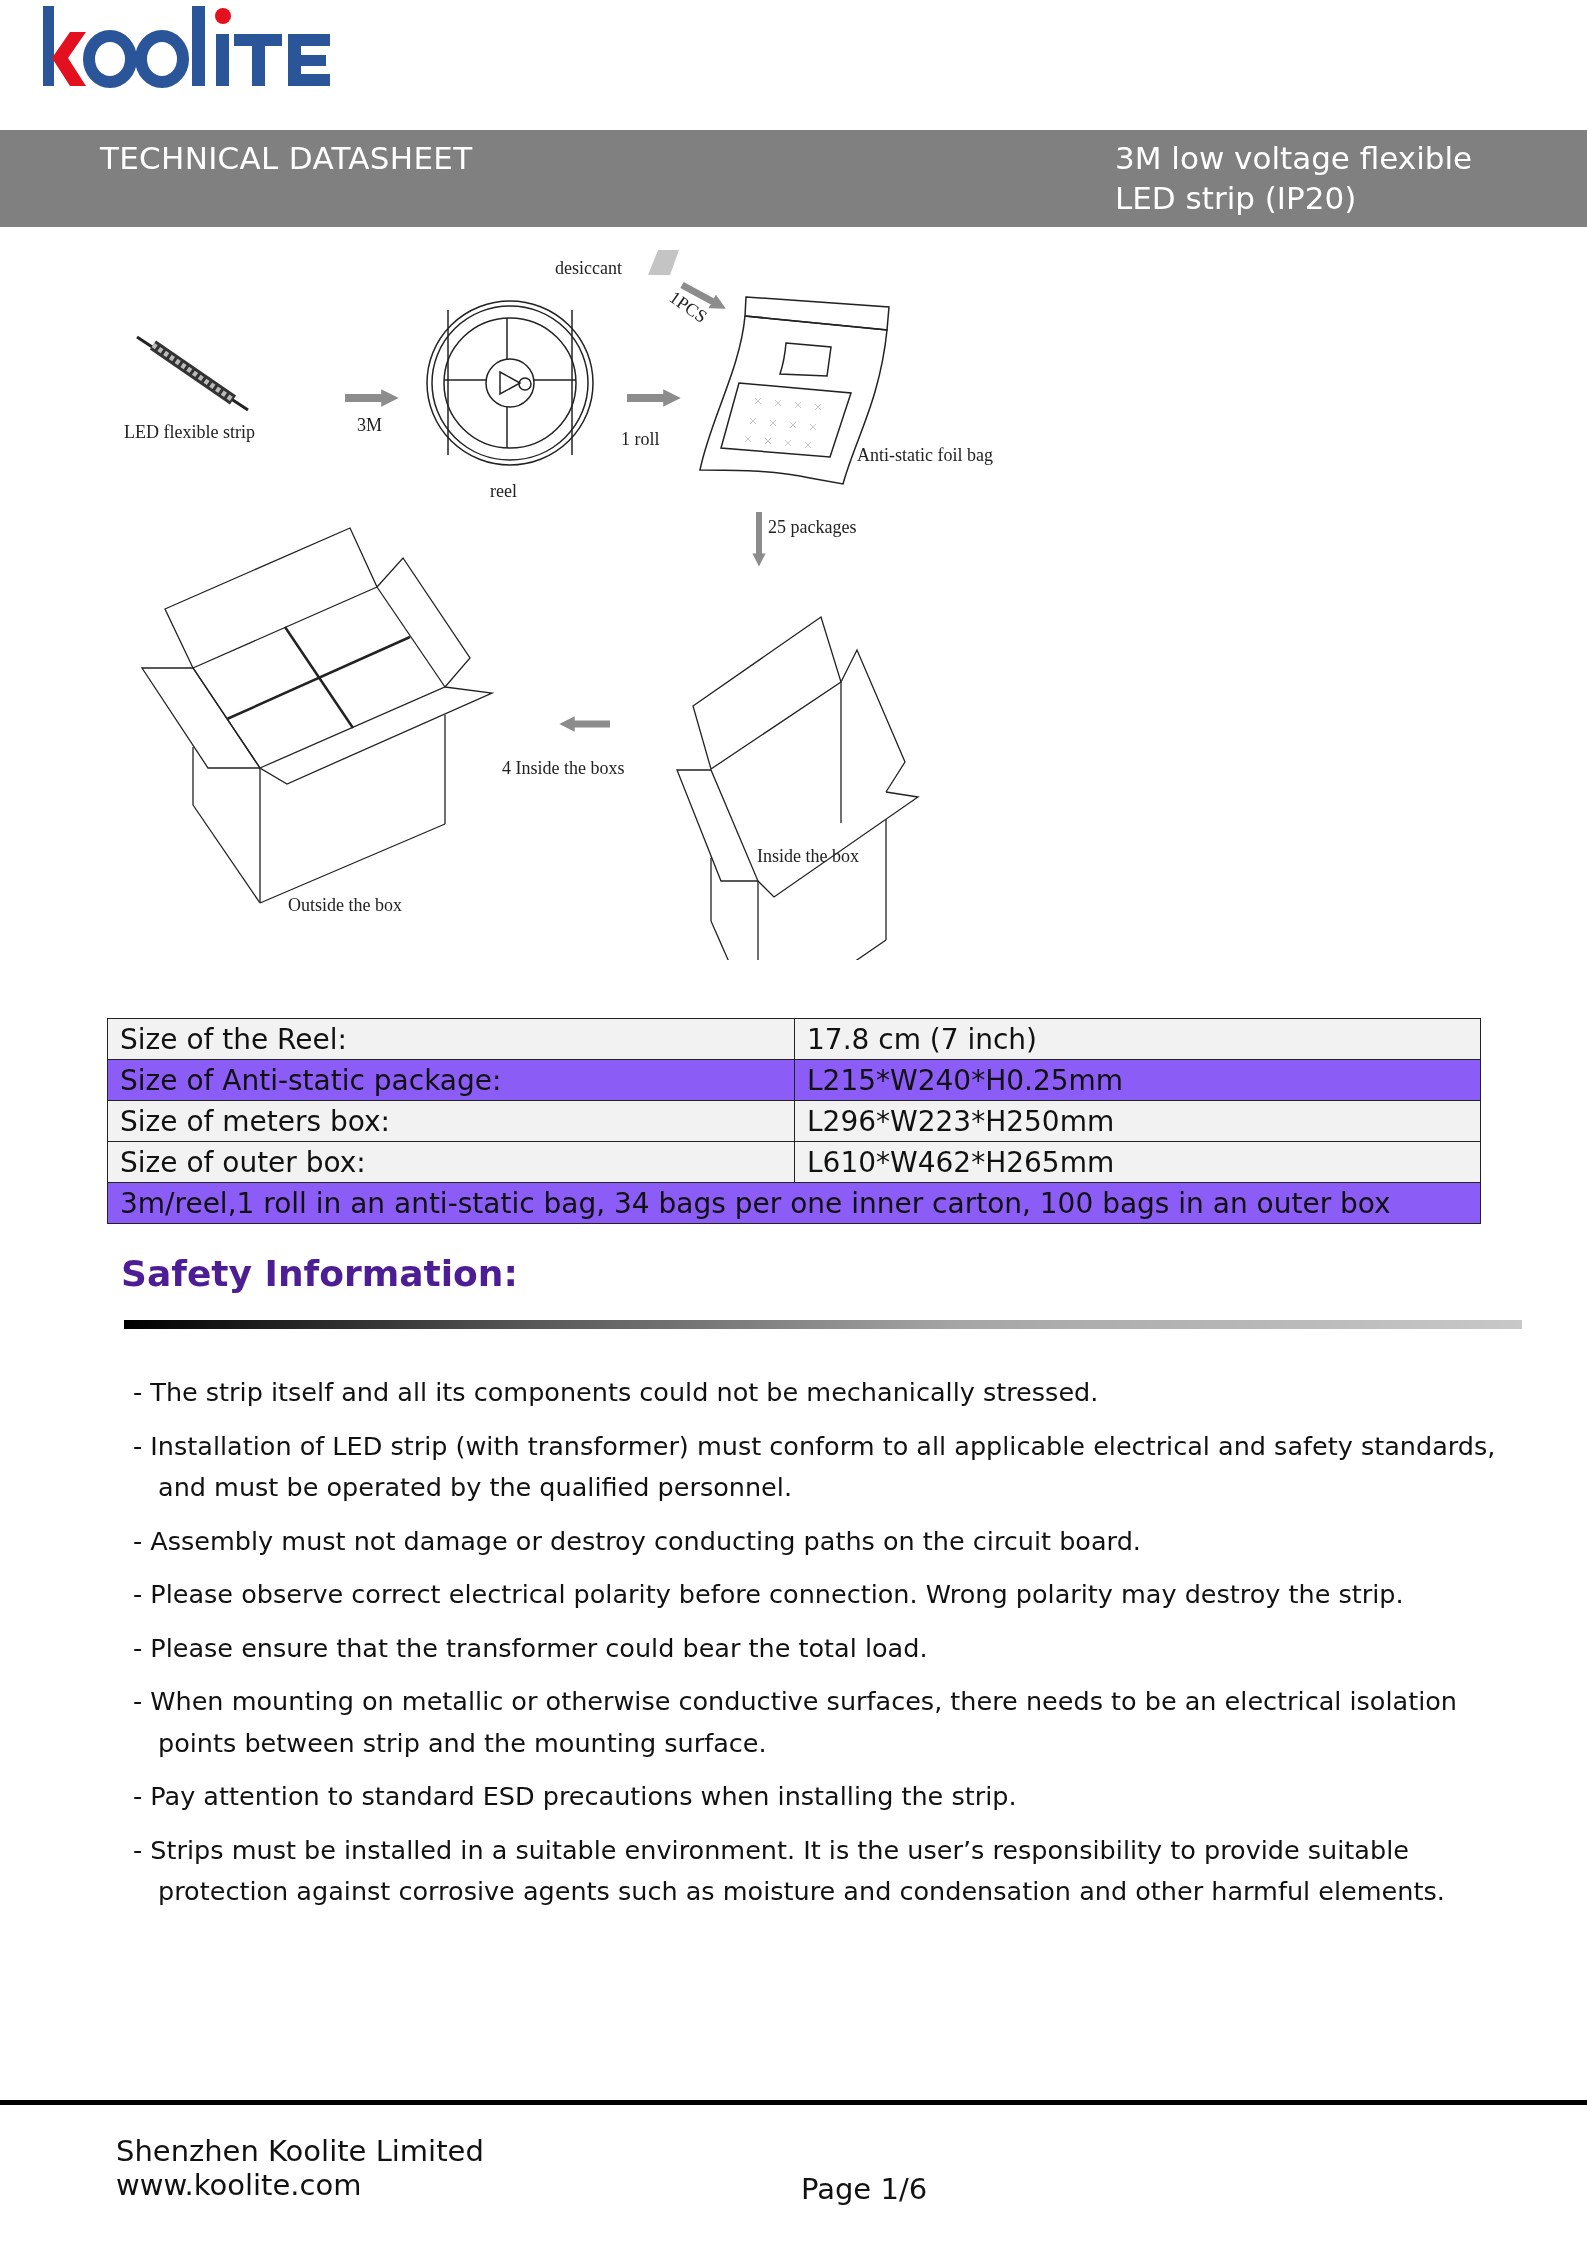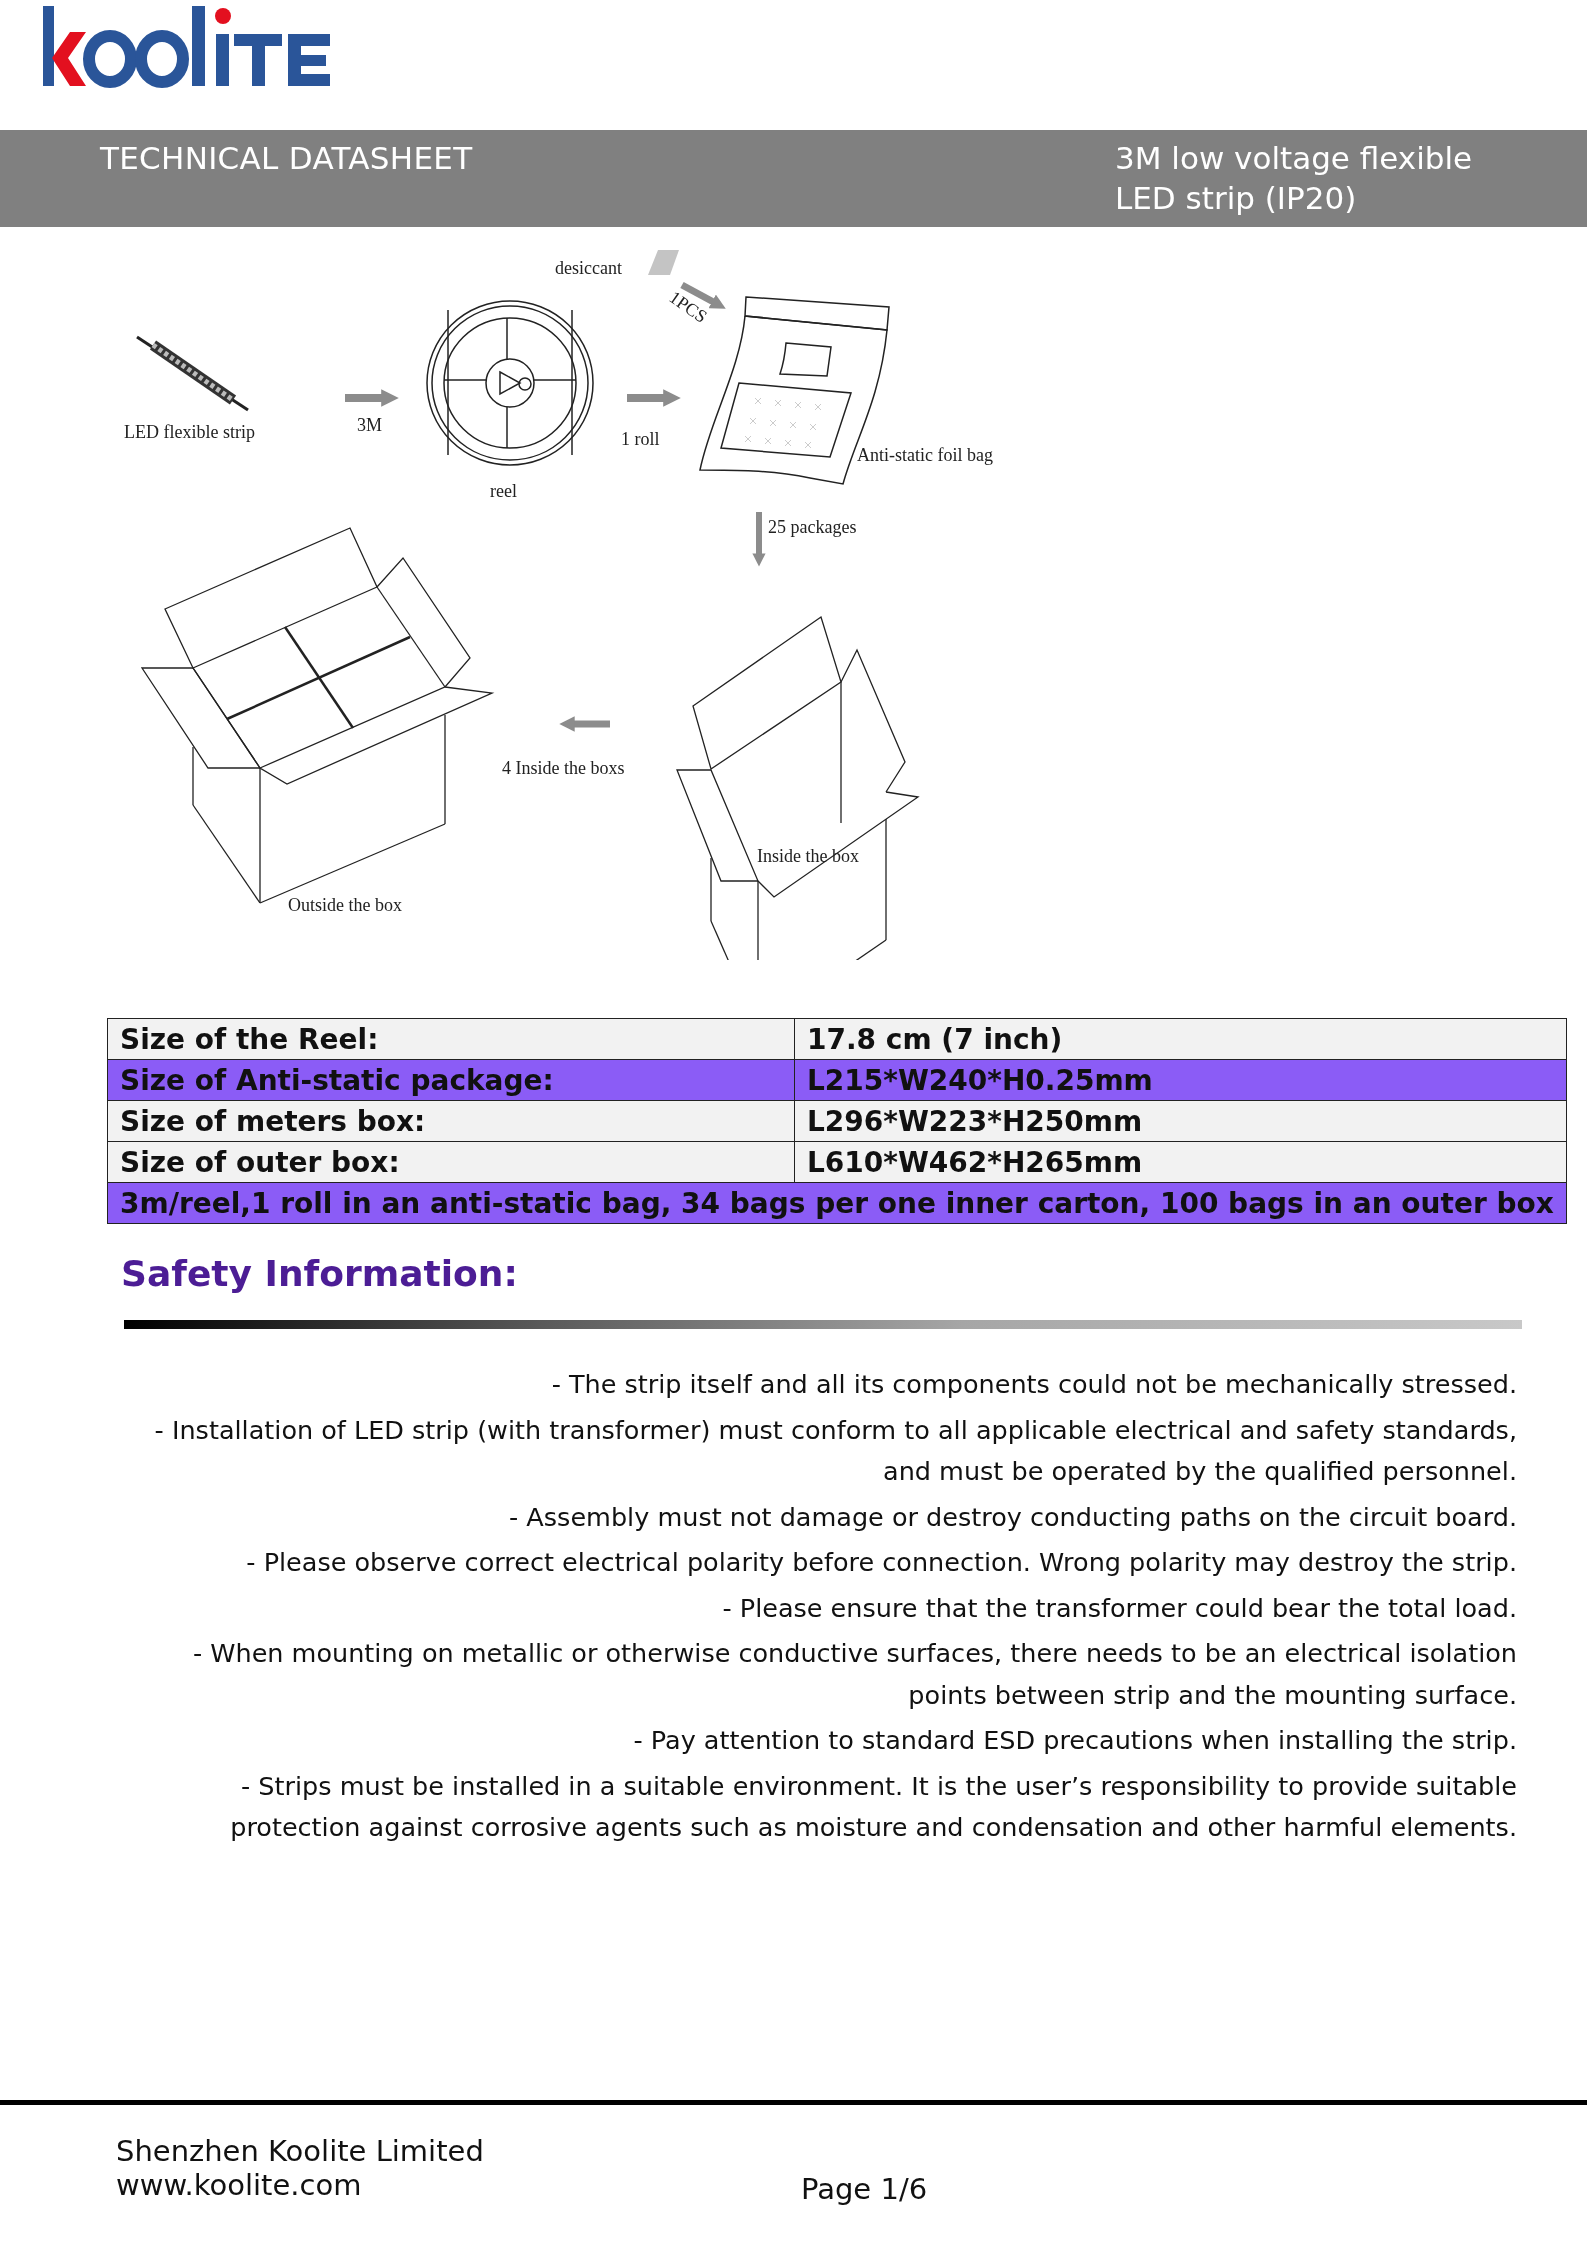--- a/index.html
+++ b/index.html
@@ -7,30 +7,30 @@
          font-family: "DejaVu Sans", sans-serif; color: #111; }
   .abs { position: absolute; }
   #logo { left: 40px; top: 2px; width: 300px; height: 88px; }
   #header-bar { left: 0; top: 130px; width: 1587px; height: 97px; background: #808080; }
   #doc-type { left: 100px; top: 140px; font-size: 31px; color: #ffffff; letter-spacing: 0.3px; }
   #product-title { left: 1115px; top: 138px; font-size: 31px; color: #ffffff; line-height: 40px; }
   #diagram { left: 0; top: 240px; width: 1587px; height: 720px; }
   .dlabel { font-family: "Liberation Serif", "DejaVu Serif", serif; font-size: 18px; fill: #222; }
   #spec-table { left: 107px; top: 1018px; width: 1374px; border-collapse: collapse;
                 font-size: 28px; font-family: "DejaVu Sans", sans-serif; }
-  #spec-table td { border: 1.5px solid #222; height: 40px; padding: 0 12px; white-space: nowrap; font-weight: bold; }
+  #spec-table td { border: 1.5px solid #222; height: 40px; padding: 0 12px; white-space: nowrap; }
   #spec-table tr.light td { background: #f2f2f2; }
   #spec-table tr.dark td { background: #8b5cf6; }
   #spec-table td.label { width: 662px; }
   #safety-title { left: 121px; top: 1253px; font-size: 36px; font-weight: bold; color: #4c1d95; }
   #divider { left: 124px; top: 1320px; width: 1398px; height: 9px;
              background: linear-gradient(to right, #000000 0%, #5a5a5a 30%, #a6a6a6 60%, #c8c8c8 100%); }
   #safety-list { left: 121px; top: 1360px; width: 1400px; margin: 0; padding: 0; list-style: none;
                  font-size: 25.5px; line-height: 41.5px; }
-  #safety-list li { margin: 4px; padding-left: 0; text-align: right; }
+  #safety-list li { margin: 12px; padding-left: 0; }
   #safety-list li .cont { display: block; padding-left: 25px; }
   #footer-rule { left: 0; top: 2100px; width: 1587px; height: 5px; background: #000; }
   #company { left: 116px; top: 2134px; font-size: 29px; line-height: 34px; }
   #page-num { left: 765px; top: 2172px; font-size: 29px; margin-left: 36px; }
 </style>
 </head>
 <body>
 
 <svg id="logo" class="abs" viewBox="0 0 300 88">
 

